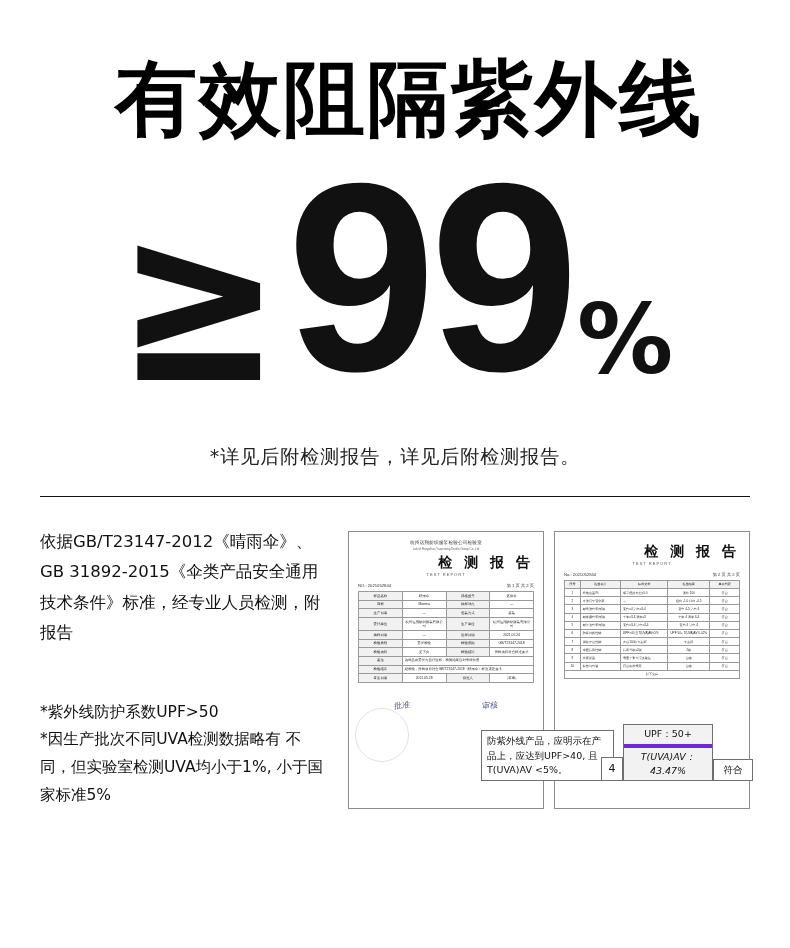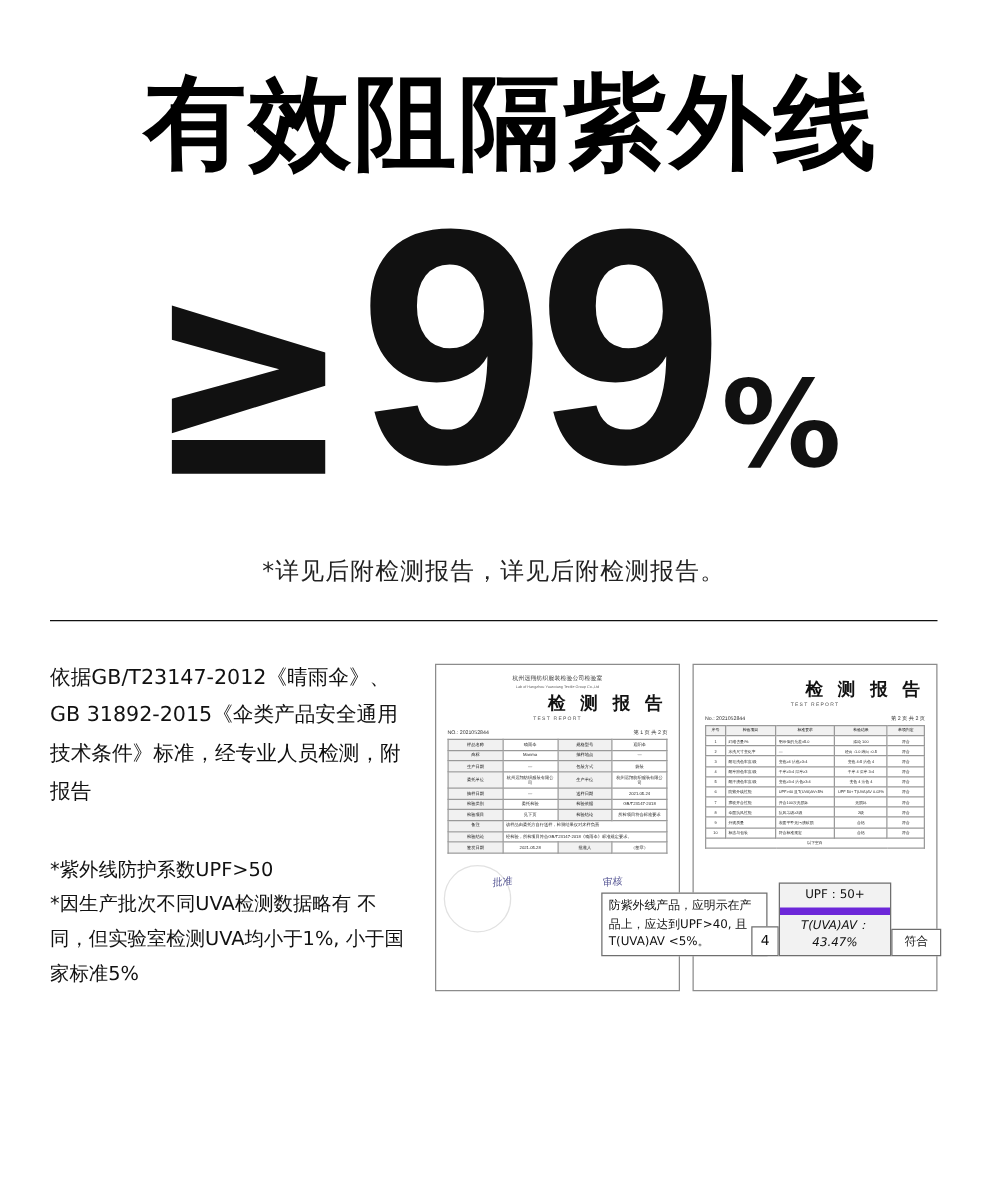--- a/index.html
+++ b/index.html
@@ -85,21 +85,21 @@
     width: 290px;
     flex: 0 0 290px;
   }
   .std-text {
     font-family: "DejaVu Sans", sans-serif;
     font-size: 16.5px;
     line-height: 1.85;
     color: #111;
   }
   .bullets {
-    margin-top: 34px;
+    margin-top: 50px;
     font-family: "DejaVu Sans", sans-serif;
     font-size: 15.5px;
     line-height: 1.78;
     color: #111;
   }
   .bullets div { white-space: pre-line; }
   .bullet-indent { text-indent: 0; }
 
   
   .reports {
@@ -228,21 +228,21 @@
     font-size: 11px;
   }
   .callout-upf {
     left: 275px;
     bottom: 28px;
     width: 90px;
     padding: 0;
     background: #f2f2f2;
   }
   .callout-upf .r {
-    border-bottom: 6px solid #6d28d9;
+    border-bottom: 4px solid #6d28d9;
     padding: 2px 4px;
     text-align: center;
     font-size: 9.5px;
   }
   .callout-upf .r:last-child { border-bottom: none; }
   .callout-ok {
     left: 365px;
     bottom: 28px;
     width: 40px;
     display: flex;

